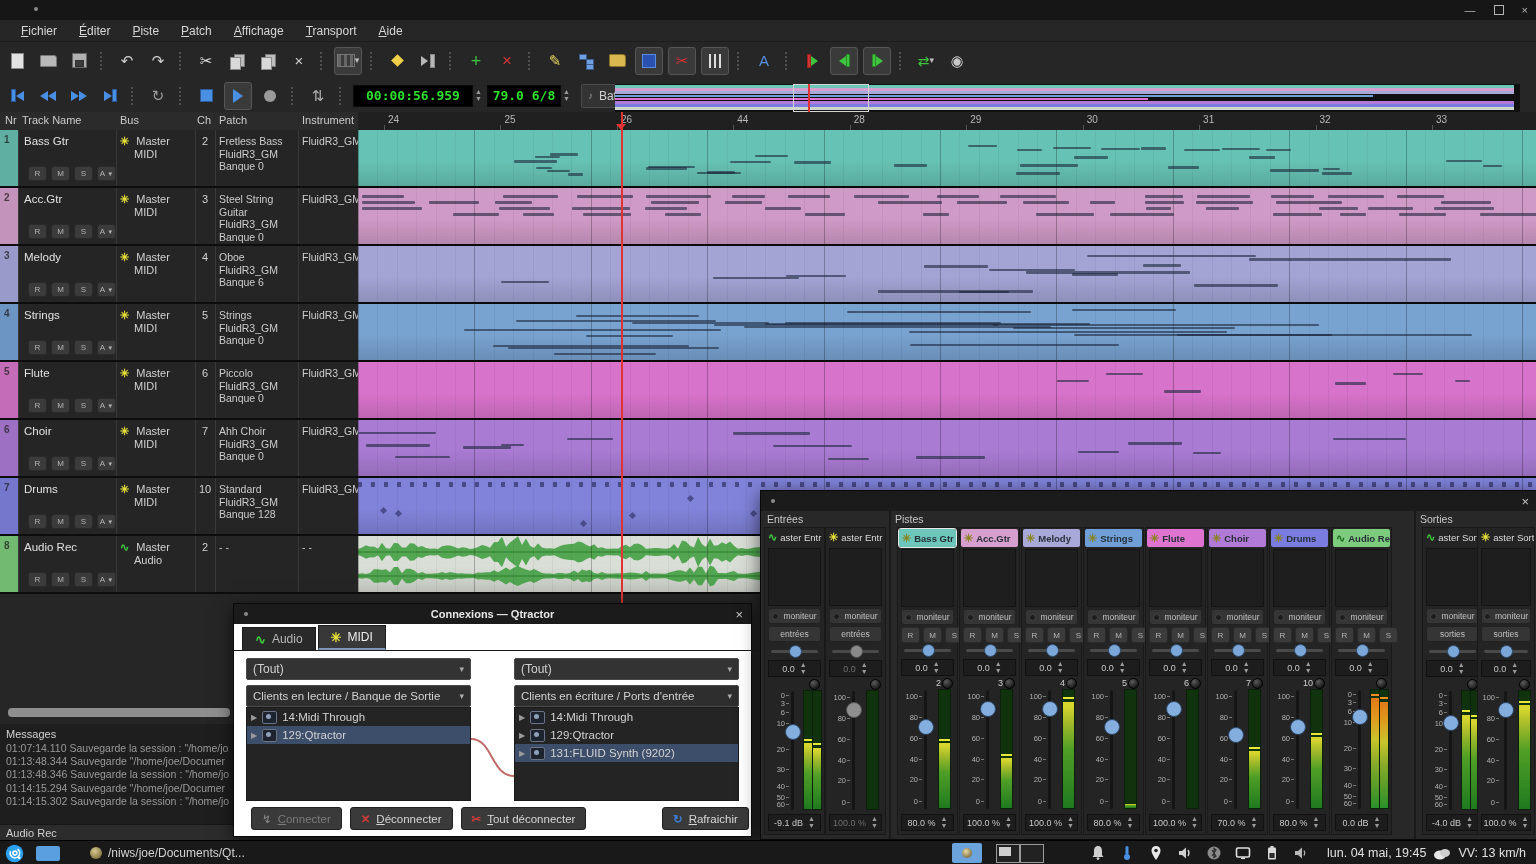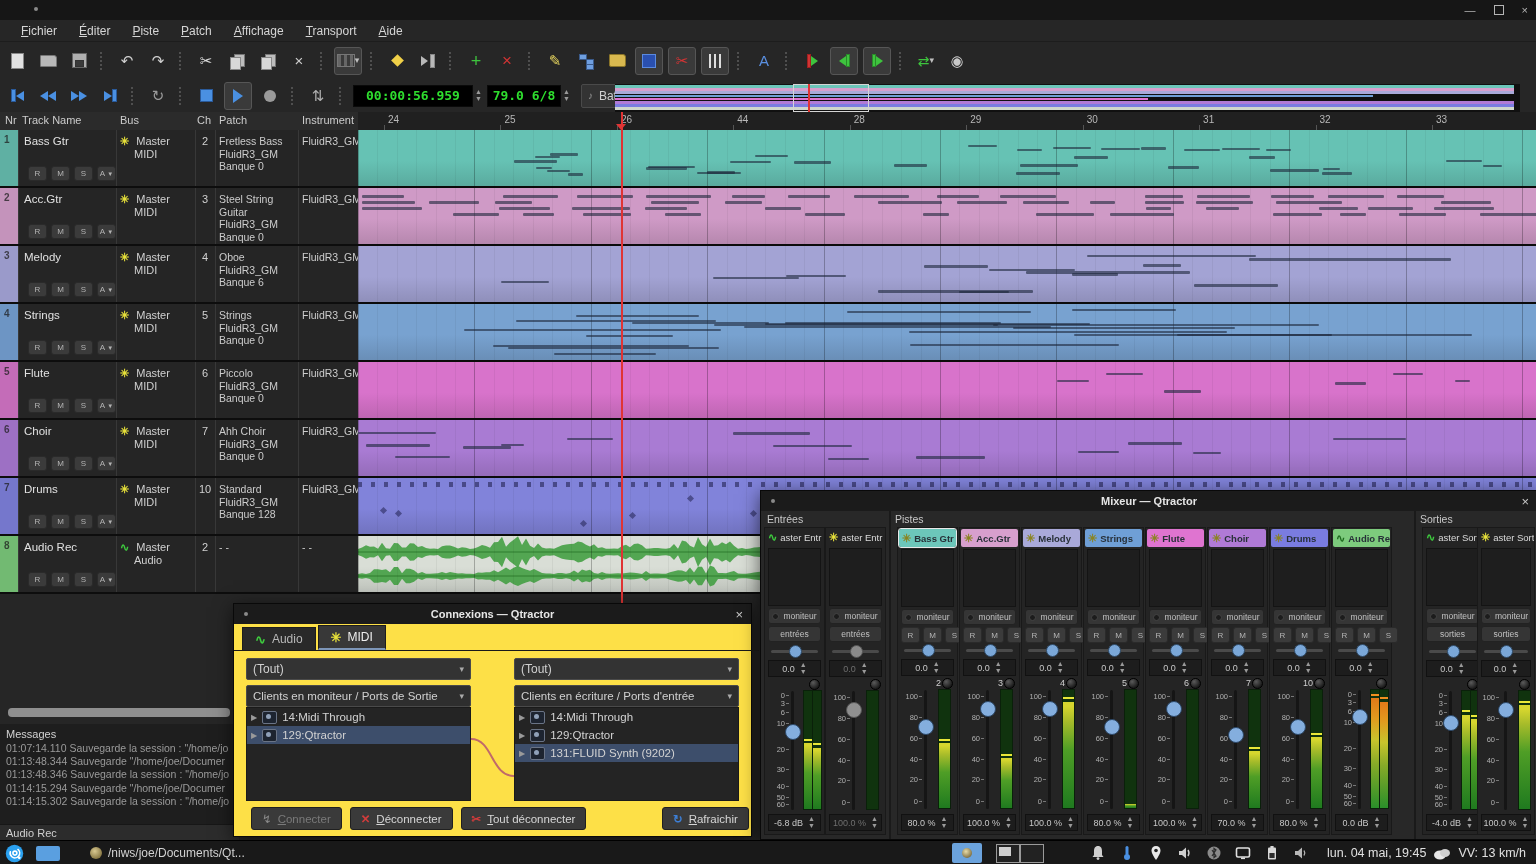--- a/index.html
+++ b/index.html
@@ -76,21 +76,21 @@
     text-align:center;}
   #wallpaper .l1{margin-top:2px;font-family:"DejaVu Sans Mono",monospace;font-weight:bold;font-size:27px;color:#f2f2f2;letter-spacing:0px;}
   #wallpaper .l2{font-family:"DejaVu Sans Mono",monospace;font-weight:bold;font-size:29px;color:#f2f2f2;margin-top:-2px;}
   #divbar{position:absolute;left:8px;top:708px;width:222px;height:9px;border-radius:4px;background:#8f8f8f;}
   #messages{position:absolute;left:0;top:724px;width:233px;height:100px;background:#1e1e1e;overflow:hidden;}
   #messages .mtitle{font-size:11px;color:#d2d2d2;padding:4px 0 2px 6px;}
   #messages .mline{font-size:10.5px;color:#9a9a9a;padding-left:6px;white-space:nowrap;line-height:13.2px;}
   #statusbar{position:absolute;left:0;top:824px;width:233px;height:16px;background:#2c2c2c;border-top:1px solid #171717;
     font-size:11px;color:#cfcfcf;padding-left:6px;display:flex;align-items:center;}
   
-  .win{position:absolute;background:#fde047;border:1px solid #090909;box-shadow:0 4px 18px rgba(0,0,0,.6);z-index:10;}
+  .win{position:absolute;background:#ffffff;border:1px solid #090909;box-shadow:0 4px 18px rgba(0,0,0,.6);z-index:10;}
   .wtitle{height:20px;background:#1b1b1b;display:flex;align-items:center;position:relative;}
   .wtitle .dot{position:absolute;left:10px;top:8px;width:4px;height:4px;border-radius:50%;background:#8a8a8a;}
   .wtitle .t{width:100%;text-align:center;font-weight:bold;font-size:11px;color:#e6e6e6;}
   .wtitle .x{position:absolute;right:8px;font-size:13px;color:#c8c8c8;}
   
   #connexions{left:233px;top:603px;width:517px;height:232px;}
   .tabbar{position:absolute;left:0;top:20px;width:100%;height:26px;border-bottom:1px solid #191919;display:flex;align-items:flex-end;padding-left:8px;gap:2px;}
   .tab{height:22px;display:flex;align-items:center;gap:6px;padding:0 12px;font-size:12px;color:#b8b8b8;border:1px solid #1d1d1d;border-bottom:none;background:#292929;}
   .tab.active{background:#383838;color:#eee;border-bottom:2px solid #7d96b8;}
   .cpane{position:absolute;width:225px;}
@@ -761,21 +761,21 @@
           <span class="ic-midi" style="font-size: 13px;">✳</span>
           <span>MIDI</span>
         </div>
       </div>
     <div class="cpane" id="cpane-left" style="left:12px;top:54px;">
         <div class="combo" style="width: 211px; height: 20px;">
           <span>(Tout)</span>
           <span class="arr" style="margin-left: auto;">▾</span>
         </div>
         <div class="combo" style="width: 211px; height: 20px; margin-top: 5px; background: rgb(46, 46, 46); font-size: 11.5px;">
-          <span>Clients en moniteur / Ports de Sortie</span>
+          <span>Clients en lecture / Banque de Sortie</span>
           <span class="arr" style="margin-left: auto;">▾</span>
         </div>
         <div class="clist" style="width: 223px; margin-top: 0px;">
           <div class="citem">
             <span class="exp">▶</span>
             <span class="nic"></span>
             <span>14:Midi Through</span>
           </div>
           <div class="citem sel">
             <span class="exp">▶</span>
@@ -830,21 +830,20 @@
     </div>
     <div class="cbtn abs" style="left:428px;top:203px;">
       <span style="color:#3d7fd6;font-weight:bold;">↻</span>
       <span class="fl">Rafraichir</span>
     </div>
   </div>
 
   <div id="mixer" class="win">
     <div class="wtitle">
       <span class="dot"></span>
-      <div class="t">Mixeur — Qtractor</div>
       <span class="x">×</span>
     </div>
     <div class="msec" style="left:6px;">Entrées</div>
     <div class="msec" style="left:134px;">Pistes</div>
     <div class="msec" style="left:659px;">Sorties</div>
     <div class="msep" style="left:128px;"></div>
     <div class="msep" style="left:653px;"></div>
     <div id="strips">
         <div class="strip" style="left: 3px;">
           <div class="sname plain">
@@ -886,21 +885,21 @@
             <div class="meter" style="left: 38px; width: 8px;">
               <div class="lit" style="height: 56%;"></div>
               <div class="peak" style="bottom: 58%;"></div>
             </div>
             <div class="meter" style="left: 47px; width: 8px;">
               <div class="lit" style="height: 52%;"></div>
               <div class="peak" style="bottom: 54%;"></div>
             </div>
           </div>
           <div class="vspin">
-            <span>-6.8 dB</span>
+            <span>-9.1 dB</span>
             <span class="spin">
               <span>▲</span>
               <span>▼</span>
             </span>
           </div>
         </div>
         <div class="strip" style="left: 64px;">
           <div class="sname plain">
             <span class="ic ic-midi ic">✳</span>
             <span>aster Entr</span>

